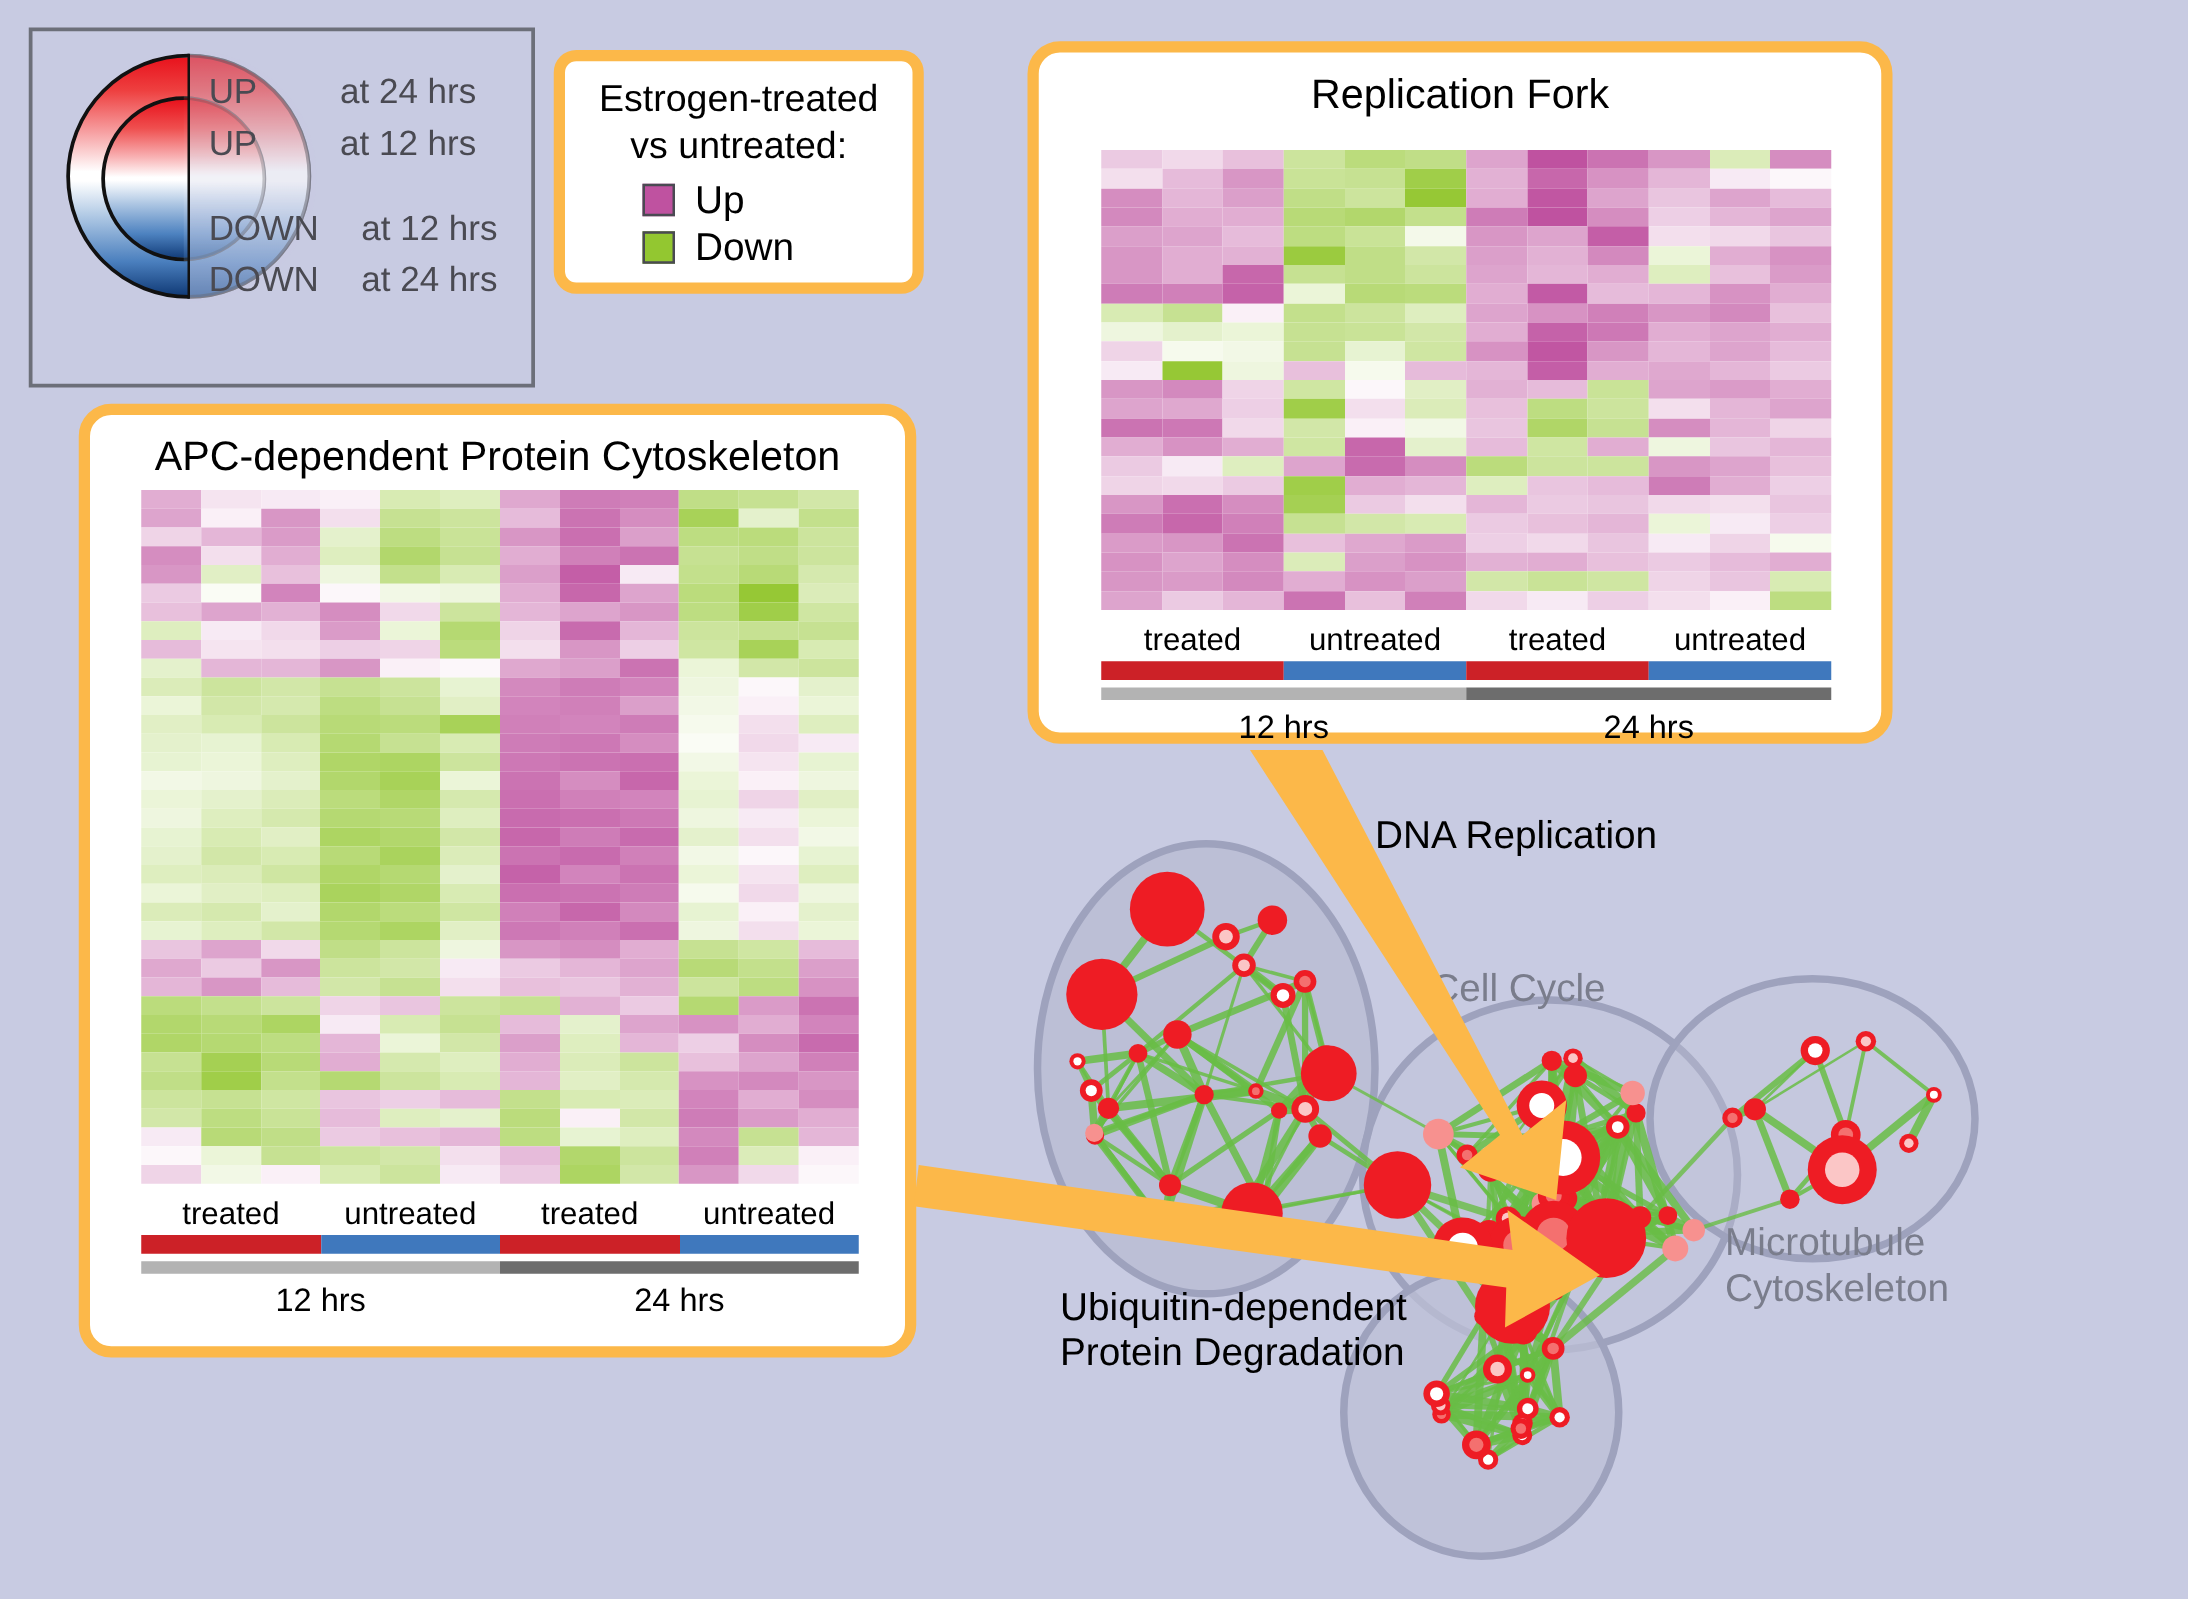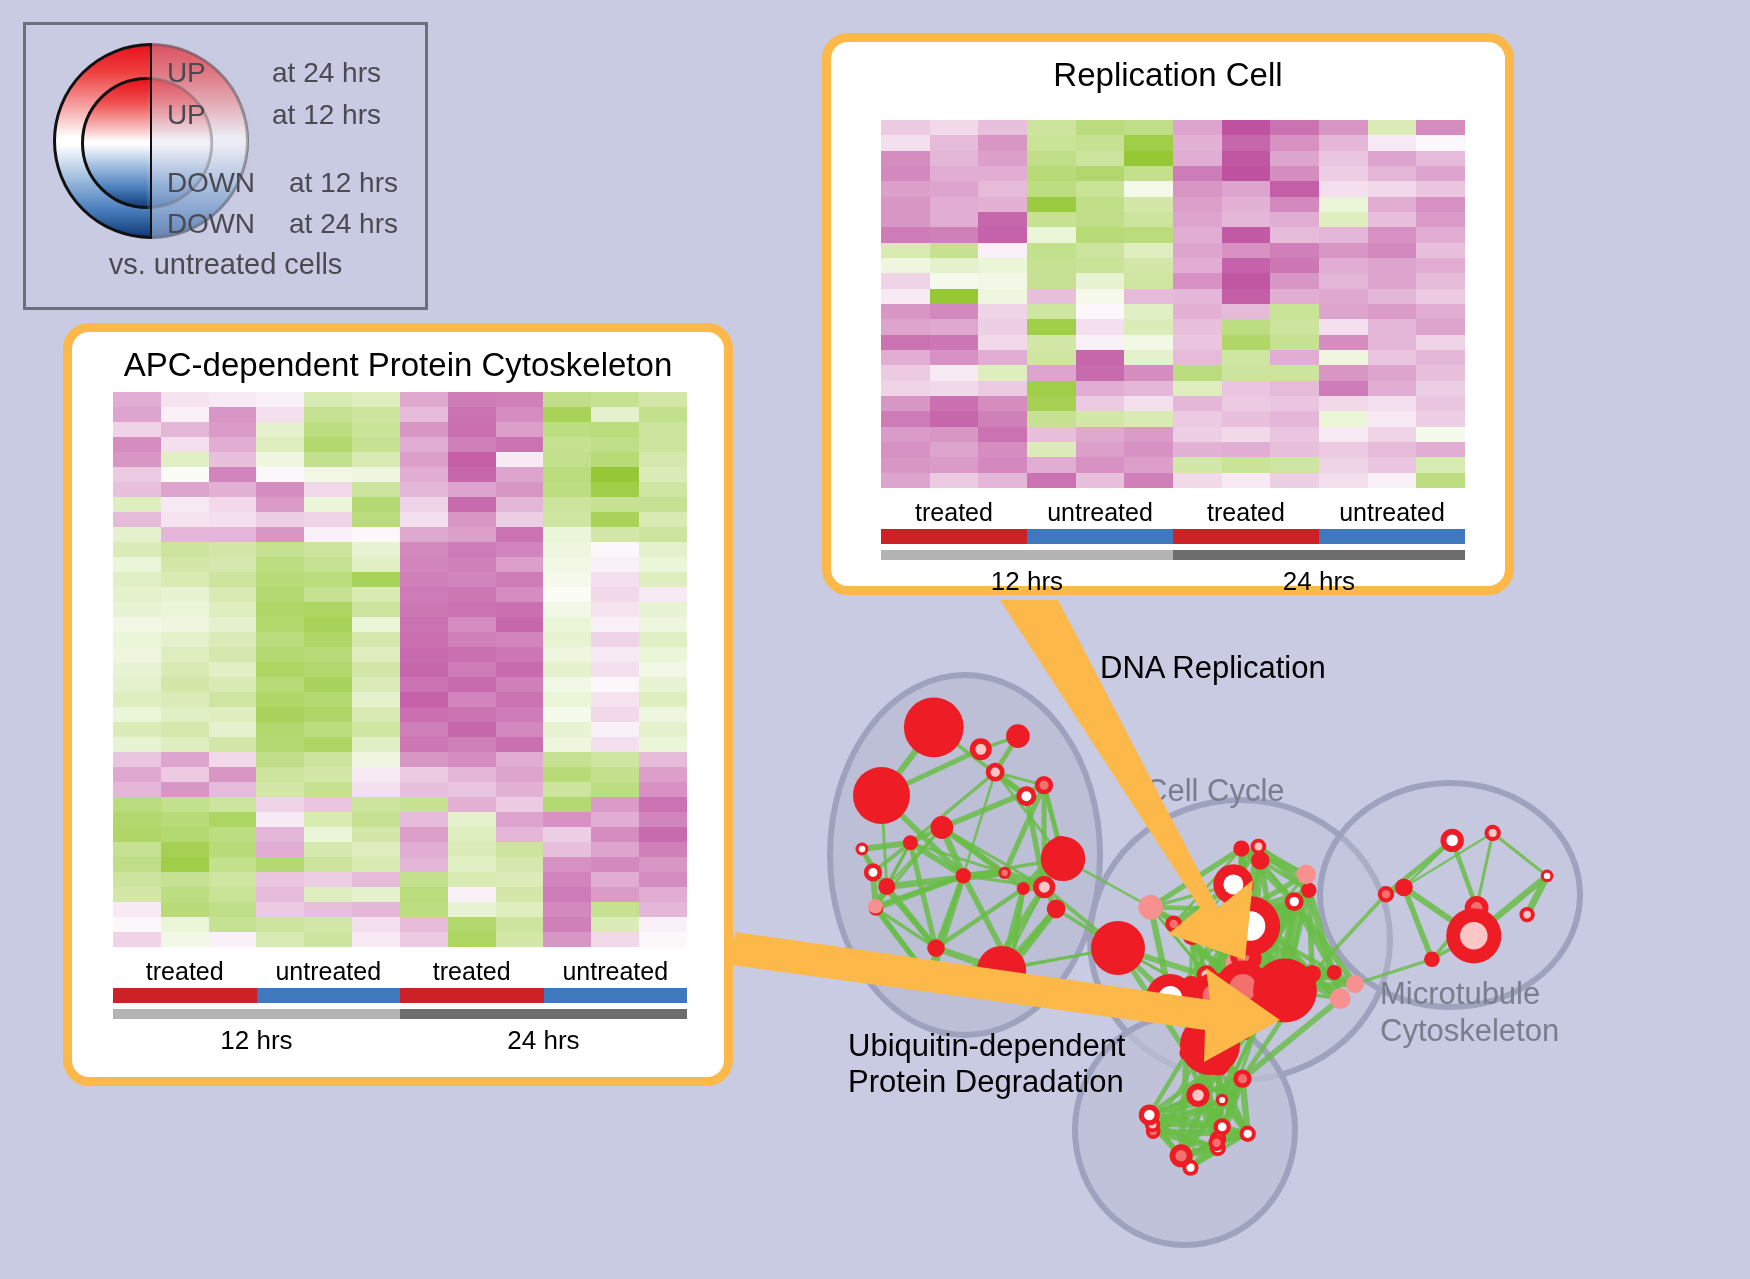--- a/index.html
+++ b/index.html
@@ -113,27 +113,42 @@
     <div class="scale-label" style="left:141px; top:74px;">UP</div>
     <div class="scale-time" style="left:246px; top:74px;">at 12 hrs</div>
 
     <div class="scale-label" style="left:141px; top:142px;">DOWN</div>
     <div class="scale-time" style="left:263px; top:142px;">at 12 hrs</div>
 
     <div class="scale-label" style="left:141px; top:183px;">DOWN</div>
     <div class="scale-time" style="left:263px; top:183px;">at 24 hrs</div>
 
     <div class="scale-foot">
-      <div>vs. untreated cells</div>
     </div>
   </div>
 
+  <div class="updown-box">
+    <div class="ud-title">
+      <div>Estrogen-treated</div>
+      <div>vs untreated:</div>
+    </div>
+    <div class="ud-rows">
+      <div class="ud-row">
+        <span class="swatch sw-up"></span>
+        <span class="ud-label">Up</span>
+      </div>
+      <div class="ud-row">
+        <span class="swatch sw-down"></span>
+        <span class="ud-label">Down</span>
+      </div>
+    </div>
+  </div>
 
   <div class="panel" id="panel-repfork">
-    <div class="panel-title">Replication Cell</div>
+    <div class="panel-title">Replication Fork</div>
     <div class="heat-wrap" id="repfork-heat">
       <div class="heat" style="grid-template-columns: repeat(12, 1fr); grid-template-rows: repeat(24, 1fr);">
           <i style="background:rgb(235,202,226)"></i>
           <i style="background:rgb(241,217,234)"></i>
           <i style="background:rgb(232,192,220)"></i>
           <i style="background:rgb(204,228,157)"></i>
           <i style="background:rgb(187,220,124)"></i>
           <i style="background:rgb(192,222,135)"></i>
           <i style="background:rgb(221,164,205)"></i>
           <i style="background:rgb(191,82,160)"></i>

